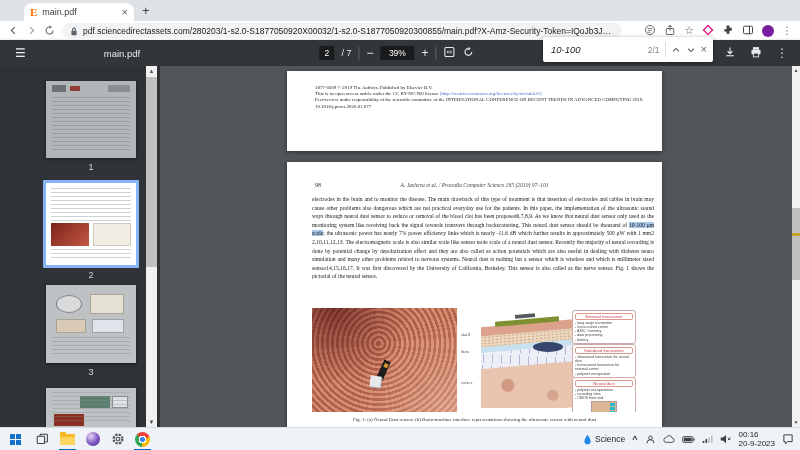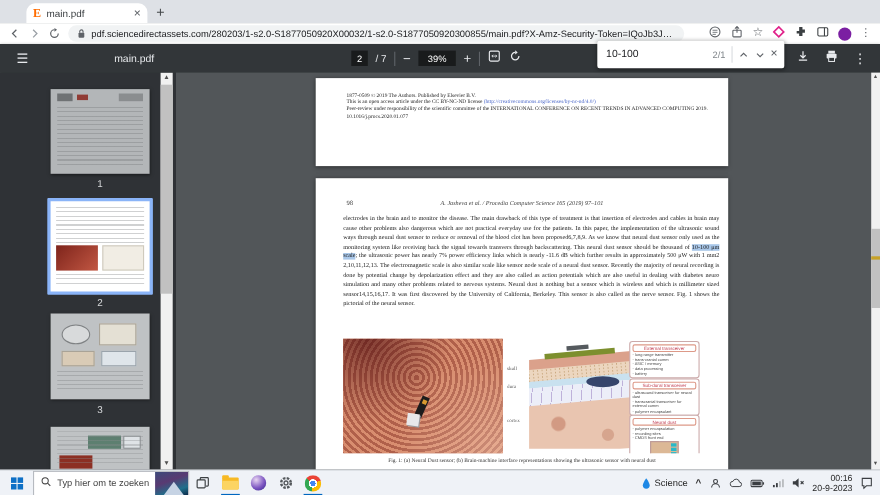--- a/index.html
+++ b/index.html
@@ -28,21 +28,21 @@
   .pdfcenter{position:absolute;left:50%;transform:translateX(-52%);display:flex;align-items:center;gap:7px;}
   .pgbox{width:15px;height:14px;background:#191b1c;border:none;color:#fff;font-size:8.5px;text-align:center;padding:0;}
   .zoombox{width:34px;height:14px;background:#191b1c;color:#fff;font-size:8.5px;display:flex;align-items:center;justify-content:center;}
   .ptxt{font-size:9px;}
   .vsep{width:1px;height:13px;background:#5f6368;}
   .mp{font-size:12px;line-height:1;}
   .pdfright{margin-left:auto;display:flex;align-items:center;gap:14px;margin-right:12px;}
 
   
   .findbar{position:absolute;left:543px;top:37px;width:170px;height:25px;background:#fff;border-radius:2px;box-shadow:0 1px 4px rgba(0,0,0,.4);display:flex;align-items:center;padding:0 6px;gap:5px;z-index:30;}
-  .findq{border:none;outline:none;flex:1;min-width:0;font-size:9.5px;color:#202124;font-family:"Liberation Sans",sans-serif;background:transparent;}
+  .findq{border:none;outline:none;flex:1;min-width:0;font-size:9.5px;color:#202124;font-family:"Liberation Sans",sans-serif;background:transparent;font-style:italic;}
   .findcount{font-size:8.5px;color:#80868b;}
   .fsep{width:1px;height:15px;background:#dadce0;}
   .fbtn{display:flex;align-items:center;color:#5f6368;}
   .fclose{font-size:11px;color:#5f6368;line-height:1;}
 
   
   .sidebar{position:absolute;left:0;top:66px;width:160px;height:361px;background:#2f3236;overflow:hidden;}
   .thumb{position:absolute;background:#b3b6b8;box-shadow:0 1px 3px rgba(0,0,0,.5);}
   .mocklines{position:absolute;inset:7px 6px 6px 6px;background:repeating-linear-gradient(#898c8e 0 1px,transparent 1px 4px);opacity:.55;}
   .thumblabel{position:absolute;width:90px;left:46px;text-align:center;color:#d5d7d9;font-size:9px;}
@@ -109,21 +109,21 @@
   .folder{position:relative;width:15px;height:11px;background:#f7b924;border-radius:1px;}
   .folder::before{content:"";position:absolute;left:0;top:-2px;width:6px;height:3px;background:#f7b924;border-radius:1px 1px 0 0;}
   .folder::after{content:"";position:absolute;left:0;bottom:0;width:15px;height:8px;background:#fcd462;border-radius:1px;}
   .appcircle{width:14px;height:14px;border-radius:50%;background:radial-gradient(circle at 35% 30%,#e8d5f2,#7e57c2 55%,#30208a);}
   .chromeball{width:15px;height:15px;border-radius:50%;background:radial-gradient(circle,#4285f4 0 2.4px,#fff 2.4px 3.8px,transparent 3.9px),conic-gradient(from -50deg,#ea4335 0 33%,#fbbc05 0 66%,#34a853 0 100%);}
   .trayright{margin-left:auto;display:flex;align-items:center;gap:7px;padding-right:6px;}
   .weather{display:flex;align-items:center;gap:3px;}
   .weathertxt{font-size:8.5px;color:#1f1f1f;}
   .carettxt{font-size:9px;color:#333;font-weight:bold;}
   .trayicon{display:flex;align-items:center;color:#3b3e42;}
-  .clock{text-align:right;font-size:8px;color:#1f1f1f;line-height:9px;}
+  .clock{text-align:left;font-size:8px;color:#1f1f1f;line-height:9px;}
 </style>
 </head>
 <body>
 
 <div class="screen">
 
   <div class="tabstrip">
     <div class="tab">
       <span class="favicon">E</span>
       <span class="tab-title">main.pdf</span>
@@ -352,30 +352,20 @@
 
   <div class="taskbar">
     <div class="startbtn">
         <div class="winlogo">
           <div></div>
           <div></div>
           <div></div>
           <div></div>
         </div>
       </div>
-    <div class="tsearch">
-      <span><svg width="10" height="10" viewBox="0 0 16 16">
-            <circle cx="6.5" cy="6.5" r="4.5" fill="none" stroke="#444" stroke-width="1.5"></circle>
-            <path d="M10 10l4 4" stroke="#444" stroke-width="1.5"></path>
-          </svg></span>
-      <span class="tsearchtxt">Typ hier om te zoeken</span>
-      <div class="searchimg">
-          <div class="peak"></div>
-        </div>
-    </div>
     <div class="tbtn">
         <svg width="13" height="13" viewBox="0 0 16 16">
           <rect x="1.5" y="4" width="9" height="9" rx="1" fill="none" stroke="#3c4043" stroke-width="1.3"></rect>
           <path d="M5 4V2.5A1 1 0 0 1 6 1.5h7a1 1 0 0 1 1 1V10a1 1 0 0 1-1 1h-1.5" fill="none" stroke="#3c4043" stroke-width="1.3"></path>
         </svg>
       </div>
     <div class="tbtn">
         <div class="folder"></div>
         <div class="underline"></div>
       </div>

